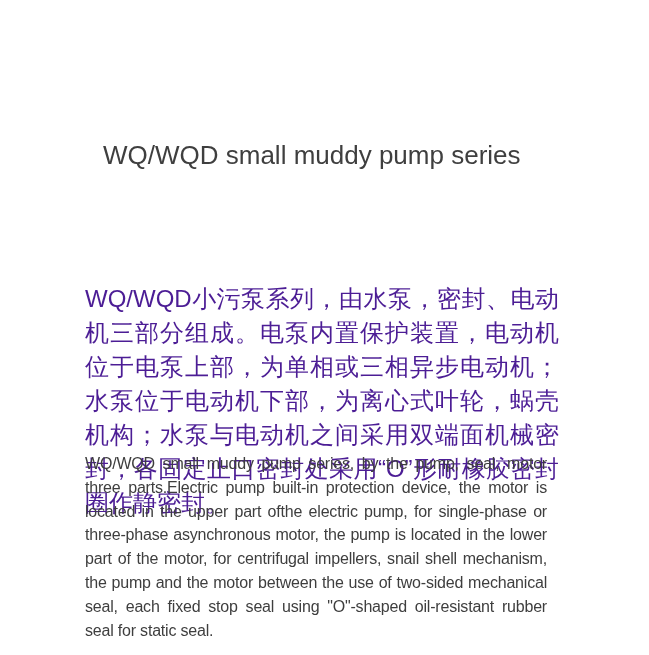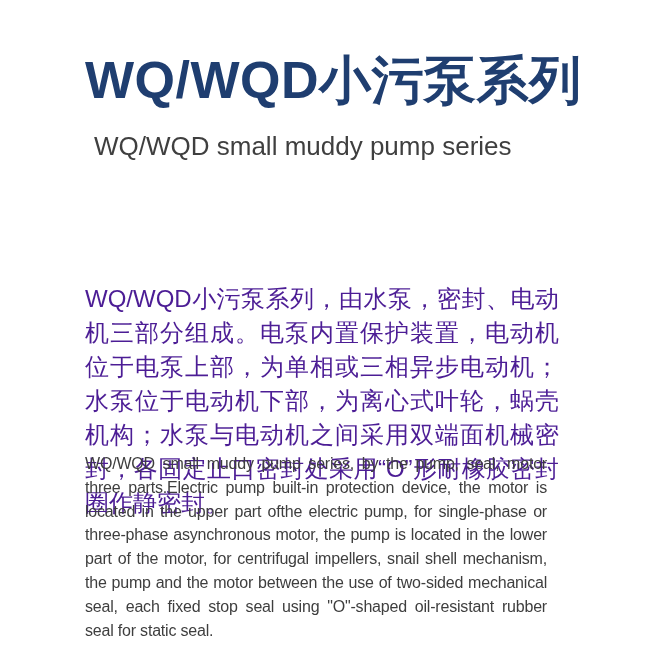--- a/index.html
+++ b/index.html
@@ -28,21 +28,21 @@
     line-height: 64px;
     font-weight: 700;
     letter-spacing: 0.5px;
     color: #1f3e70;
     white-space: nowrap;
   }
   .page-subtitle {
     position: absolute;
     left: 87px;
     top: 122px;
-    margin: 7px;
+    margin: 16px;
     font-size: 26px;
     line-height: 34px;
     font-weight: 400;
     color: #3f3f3f;
     white-space: nowrap;
   }
   .section-heading {
     position: absolute;
     left: 85px;
     top: 242px;
@@ -77,21 +77,20 @@
     letter-spacing: -0.2px;
     color: #3e3e3e;
     text-align: justify;
   }
 </style>
 </head>
 <body>
 
 <div class="page">
 
-  <h1 class="page-title">WQ/WQD小污泵系列</h1>
 
   <p class="page-subtitle">WQ/WQD small muddy pump series</p>
 
 
   <p class="paragraph-zh">WQ/WQD小污泵系列，由水泵，密封、电动机三部分组成。电泵内置保护装置，电动机位于电泵上部，为单相或三相异步电动机；水泵位于电动机下部，为离心式叶轮，蜗壳机构；水泵与电动机之间采用双端面机械密封，各固定止口密封处采用“O”形耐橡胶密封圈作静密封。</p>
 
   <p class="paragraph-en">WQ/WQD small muddy pump series, by the pump, seal, motor three parts.Electric pump built-in protection device, the motor is located in the upper part ofthe electric pump, for single-phase or three-phase asynchronous motor, the pump is located in the lower part of the motor, for centrifugal impellers, snail shell mechanism, the pump and the motor between the use of two-sided mechanical seal, each fixed stop seal using "O"-shaped oil-resistant rubber seal for static seal.</p>
 
 </div>
 

